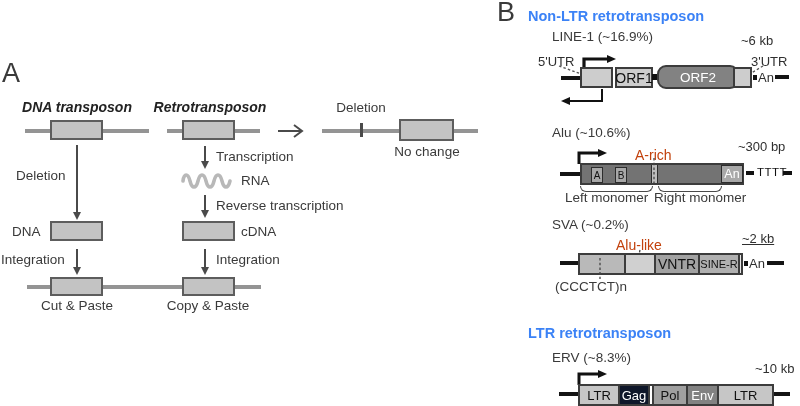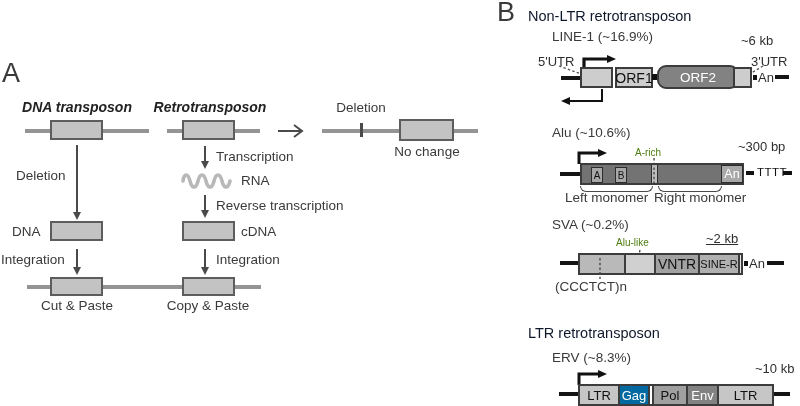--- a/index.html
+++ b/index.html
@@ -2,32 +2,32 @@
 <html><head>
 <meta charset="utf-8">
 <style>
   html,body{margin:0;padding:0;background:#fff;}
   #fig{position:relative;width:800px;height:406px;background:#fff;overflow:hidden;
        font-family:"Liberation Sans",sans-serif;color:#3a3a3a;}
   .abs{position:absolute;}
   .lbl{font-size:13.5px;color:#3a3a3a;white-space:nowrap;line-height:1.1;}
   .ctr{text-align:center;}
   .panel-letter{font-size:27px;color:#3a3a3a;}
-  .bold{font-weight:normal;color:#0f172a;}
+  .bold{font-weight:bold;color:#3b82f6;}
   .ital{font-style:italic;font-weight:bold;font-size:14px;color:#222;}
   .chromA{background:#949494;height:4px;}
   .boxA{background:#c3c3c3;border:2px solid #5d5d5d;box-sizing:border-box;}
   .chromB{background:#141414;height:4px;}
   .bboxd{border:2px solid #3c3c3c;box-sizing:border-box;}
   .seg{display:flex;align-items:center;justify-content:center;box-sizing:border-box;}
   .segtxt{font-size:14px;color:#111;}
   .segtxt-w{font-size:12.5px;color:#fff;}
   .brace{border-left:1.5px solid #4a4a4a;border-right:1.5px solid #4a4a4a;
          border-bottom:1.5px solid #4a4a4a;border-radius:0 0 7px 7px;box-sizing:border-box;}
-  .sm{font-size:10px;color:#4d7c0f;white-space:nowrap;}
+  .sm{font-size:14px;color:#c2410c;white-space:nowrap;}
   .sz{font-size:13px;color:#2f2f2f;white-space:nowrap;}
   svg{display:block;overflow:visible;}
 </style>
 </head>
 <body>
 
 <div id="fig">
 
   <div class="abs panel-letter" style="left:2px;top:58px;">A</div>
 
@@ -154,21 +154,21 @@
   </div>
   <div class="abs" style="left:746px;top:171px;width:8px;height:3.5px;background:#111;"></div>
   <div class="abs" style="left:757px;top:166px;font-size:11.5px;color:#111;letter-spacing:0.5px;">TTTT</div>
   <div class="abs" style="left:783px;top:171px;width:9px;height:3.5px;background:#111;"></div>
   <div class="abs brace" style="left:580px;top:186px;width:73px;height:6px;"></div>
   <div class="abs brace" style="left:658px;top:186px;width:64px;height:6px;"></div>
   <div class="abs lbl" style="left:565px;top:191px;">Left monomer</div>
   <div class="abs lbl" style="left:654px;top:191px;">Right monomer</div>
 
   <div class="abs lbl" style="left:552px;top:218px;">SVA (~0.2%)</div>
-  <div class="abs sz" style="left:706px;top:231px;text-decoration:underline;">~2 kb</div>
+  <div class="abs sz" style="left:742px;top:231px;text-decoration:underline;">~2 kb</div>
   <div class="abs sm" style="left:616px;top:237px;">Alu-like</div>
   <svg class="abs" style="left:633px;top:250px;" width="10" height="16" viewBox="0 0 10 16">
     <line x1="7" y1="0" x2="4" y2="15" stroke="#444" stroke-width="1.3" stroke-dasharray="2.5,2.2"></line>
   </svg>
   <div class="abs chromB" style="left:560px;top:261px;width:19px;"></div>
   <div class="abs bboxd" style="left:578px;top:253px;width:165px;height:22px;display:flex;">
     <div class="seg" style="width:44px;background:#b9b9b9;"></div>
     <div class="seg" style="width:30px;background:#d0d0d0;border-left:2px solid #3c3c3c;"></div>
     <div class="seg" style="width:44px;background:#a2a2a2;border-left:2px solid #3c3c3c;">
       <span class="segtxt">VNTR</span>
@@ -191,21 +191,21 @@
   <div class="abs sz" style="left:755px;top:361px;">~10 kb</div>
   <svg class="abs" style="left:577px;top:370px;" width="32" height="15" viewBox="0 0 32 15">
     <path d="M2,15 V4 H21" fill="none" stroke="#111" stroke-width="3"></path>
     <polygon points="21,0 21,8 30,4" fill="#111"></polygon>
   </svg>
   <div class="abs chromB" style="left:559px;top:392px;width:20px;"></div>
   <div class="abs bboxd" style="left:578px;top:384px;width:196px;height:22px;display:flex;">
     <div class="seg" style="width:38px;background:#c6c6c6;">
       <span class="segtxt" style="font-size:13px;">LTR</span>
     </div>
-    <div class="seg" style="width:30px;background:#0369a1;border-left:2px solid #3c3c3c;">
+    <div class="seg" style="width:30px;background:#0f172a;border-left:2px solid #3c3c3c;">
       <span class="segtxt-w" style="font-size:13px;">Gag</span>
     </div>
     <div class="seg" style="width:4px;background:#ffffff;border-left:2px solid #3c3c3c;"></div>
     <div class="seg" style="width:34px;background:#a0a0a0;border-left:2px solid #3c3c3c;">
       <span class="segtxt" style="font-size:13px;">Pol</span>
     </div>
     <div class="seg" style="width:31px;background:#828282;border-left:2px solid #3c3c3c;">
       <span class="segtxt-w" style="font-size:13px;">Env</span>
     </div>
     <div class="seg" style="flex:1;background:#c6c6c6;border-left:2px solid #3c3c3c;">

